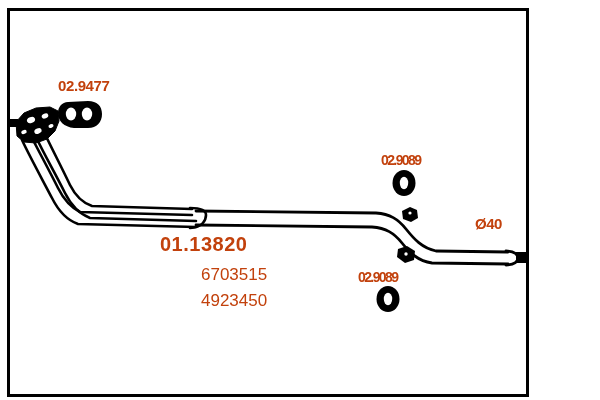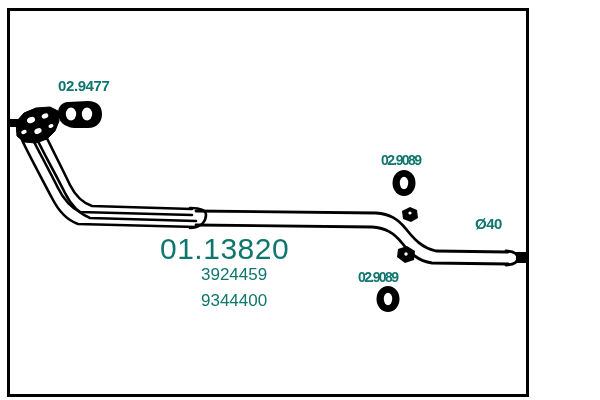--- a/index.html
+++ b/index.html
@@ -21,32 +21,32 @@
   }
   #drawing {
     position: absolute;
     left: 0;
     top: 0;
     width: 600px;
     height: 400px;
   }
   .lbl {
     position: absolute;
-    color: #0f766e;
+    color: #c2410c;
     font-family: "Liberation Sans", sans-serif;
     white-space: nowrap;
     line-height: 1;
     font-weight: bold;
   }
   #label-main {
     left: 160px;
     top: 234px;
-    font-size: 30px;
+    font-size: 20px;
     letter-spacing: 0.5px;
-    font-weight: normal;
+    font-weight: bold;
   }
   #label-oe1 {
     left: 201px;
     top: 266px;
     font-size: 17px;
     font-weight: normal;
   }
   #label-oe2 {
     left: 201px;
     top: 292px;
@@ -196,23 +196,23 @@
 
     <g>
       <ellipse cx="388" cy="299" rx="11.5" ry="13" fill="#000000"></ellipse>
       <ellipse cx="388" cy="299" rx="4.2" ry="6.2" fill="#ffffff"></ellipse>
     </g>
 
   </svg>
 
   <div class="lbl" id="label-main">01.13820</div>
 
-  <div class="lbl" id="label-oe1">3924459</div>
-
-  <div class="lbl" id="label-oe2">9344400</div>
+  <div class="lbl" id="label-oe1">6703515</div>
+
+  <div class="lbl" id="label-oe2">4923450</div>
 
   <div class="lbl" id="label-gasket-top">02.9477</div>
 
   <div class="lbl" id="label-ring-upper">02.9089</div>
 
   <div class="lbl" id="label-ring-lower">02.9089</div>
 
   <div class="lbl" id="label-diameter">Ø40</div>
 
 </div>

